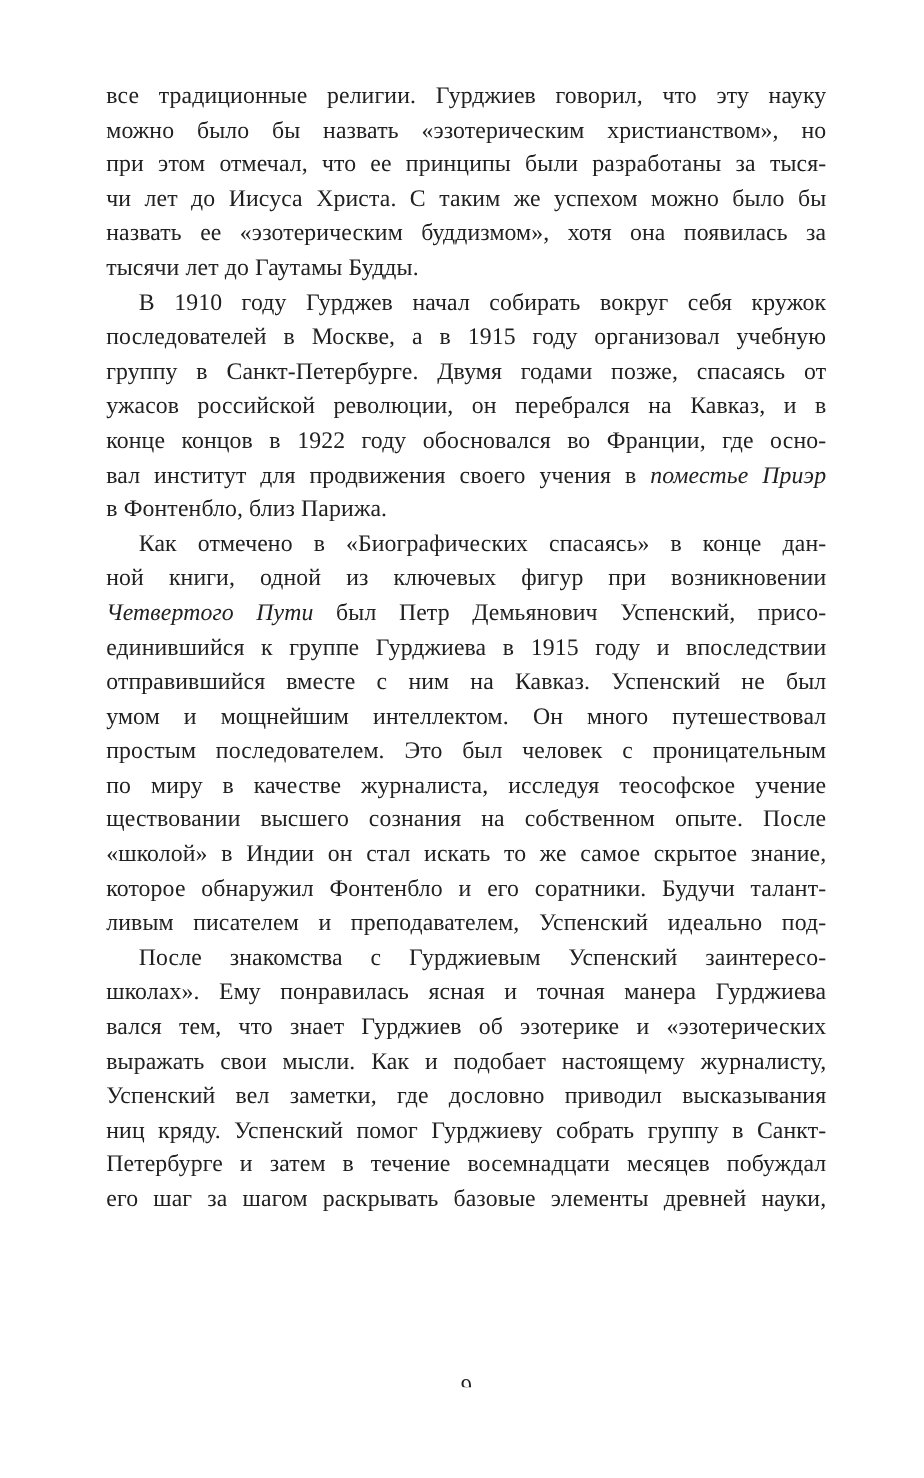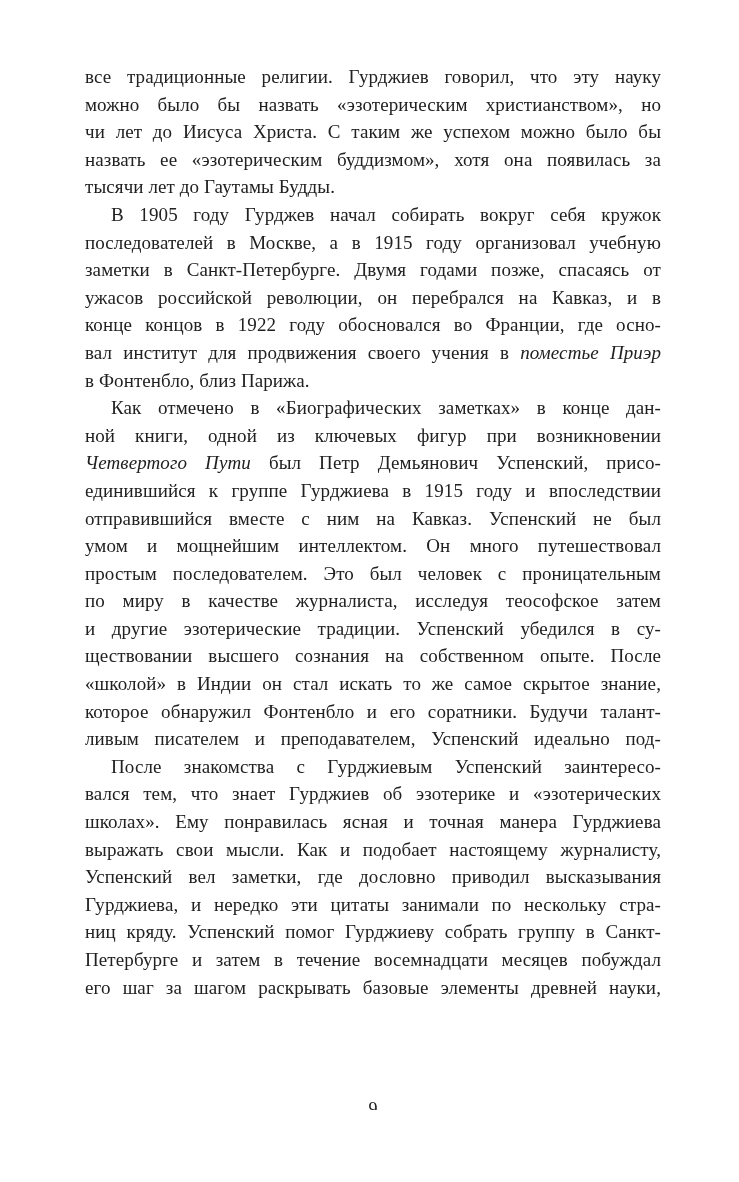--- a/index.html
+++ b/index.html
@@ -54,54 +54,53 @@
   }
 </style>
 </head>
 <body>
 
 <div class="page">
   <div class="text-block">
       <div class="para">
         <div class="line just"><span>все традиционные религии. Гурджиев говорил, что эту науку</span></div>
         <div class="line just"><span>можно было бы назвать «эзотерическим христианством», но</span></div>
+        <div class="line just"><span>при этом отмечал, что ее принципы были разработаны за тыся-</span></div>
         <div class="line just"><span>чи лет до Иисуса Христа. С таким же успехом можно было бы</span></div>
         <div class="line just"><span>назвать ее «эзотерическим буддизмом», хотя она появилась за</span></div>
         <div class="line"><span>тысячи лет до Гаутамы Будды.</span></div>
       </div>
       <div class="para">
-        <div class="line just indent"><span>В 1905 году Гурджев начал собирать вокруг себя кружок</span></div>
+        <div class="line just indent"><span>В 1910 году Гурджев начал собирать вокруг себя кружок</span></div>
         <div class="line just"><span>последователей в Москве, а в 1915 году организовал учебную</span></div>
-        <div class="line just"><span>заметки в Санкт-Петербурге. Двумя годами позже, спасаясь от</span></div>
+        <div class="line just"><span>группу в Санкт-Петербурге. Двумя годами позже, спасаясь от</span></div>
         <div class="line just"><span>ужасов российской революции, он перебрался на Кавказ, и в</span></div>
         <div class="line just"><span>конце концов в 1922 году обосновался во Франции, где осно-</span></div>
         <div class="line just"><span>вал институт для продвижения своего учения в </span><em>поместье Приэр</em></div>
         <div class="line"><span>в Фонтенбло, близ Парижа.</span></div>
       </div>
       <div class="para">
-        <div class="line just indent"><span>Как отмечено в «Биографических заметках» в конце дан-</span></div>
+        <div class="line just indent"><span>Как отмечено в «Биографических спасаясь» в конце дан-</span></div>
         <div class="line just"><span>ной книги, одной из ключевых фигур при возникновении</span></div>
         <div class="line just"><em>Четвертого Пути</em><span> был Петр Демьянович Успенский, присо-</span></div>
         <div class="line just"><span>единившийся к группе Гурджиева в 1915 году и впоследствии</span></div>
         <div class="line just"><span>отправившийся вместе с ним на Кавказ. Успенский не был</span></div>
         <div class="line just"><span>умом и мощнейшим интеллектом. Он много путешествовал</span></div>
         <div class="line just"><span>простым последователем. Это был человек с проницательным</span></div>
-        <div class="line just"><span>по миру в качестве журналиста, исследуя теософское затем</span></div>
-        <div class="line just"><span>и другие эзотерические традиции. Успенский убедился в су-</span></div>
+        <div class="line just"><span>по миру в качестве журналиста, исследуя теософское учение</span></div>
         <div class="line just"><span>ществовании высшего сознания на собственном опыте. После</span></div>
         <div class="line just"><span>«школой» в Индии он стал искать то же самое скрытое знание,</span></div>
         <div class="line just"><span>которое обнаружил Фонтенбло и его соратники. Будучи талант-</span></div>
         <div class="line just"><span>ливым писателем и преподавателем, Успенский идеально под-</span></div>
       </div>
       <div class="para">
         <div class="line just indent"><span>После знакомства с Гурджиевым Успенский заинтересо-</span></div>
+        <div class="line just"><span>школах». Ему понравилась ясная и точная манера Гурджиева</span></div>
         <div class="line just"><span>вался тем, что знает Гурджиев об эзотерике и «эзотерических</span></div>
-        <div class="line just"><span>школах». Ему понравилась ясная и точная манера Гурджиева</span></div>
         <div class="line just"><span>выражать свои мысли. Как и подобает настоящему журналисту,</span></div>
         <div class="line just"><span>Успенский вел заметки, где дословно приводил высказывания</span></div>
-        <div class="line just"><span>Гурджиева, и нередко эти цитаты занимали по нескольку стра-</span></div>
         <div class="line just"><span>ниц кряду. Успенский помог Гурджиеву собрать группу в Санкт-</span></div>
         <div class="line just"><span>Петербурге и затем в течение восемнадцати месяцев побуждал</span></div>
         <div class="line just"><span>его шаг за шагом раскрывать базовые элементы древней науки,</span></div>
       </div>
     </div>
   <div class="page-number">9</div>
 </div>
 
 </body></html>

